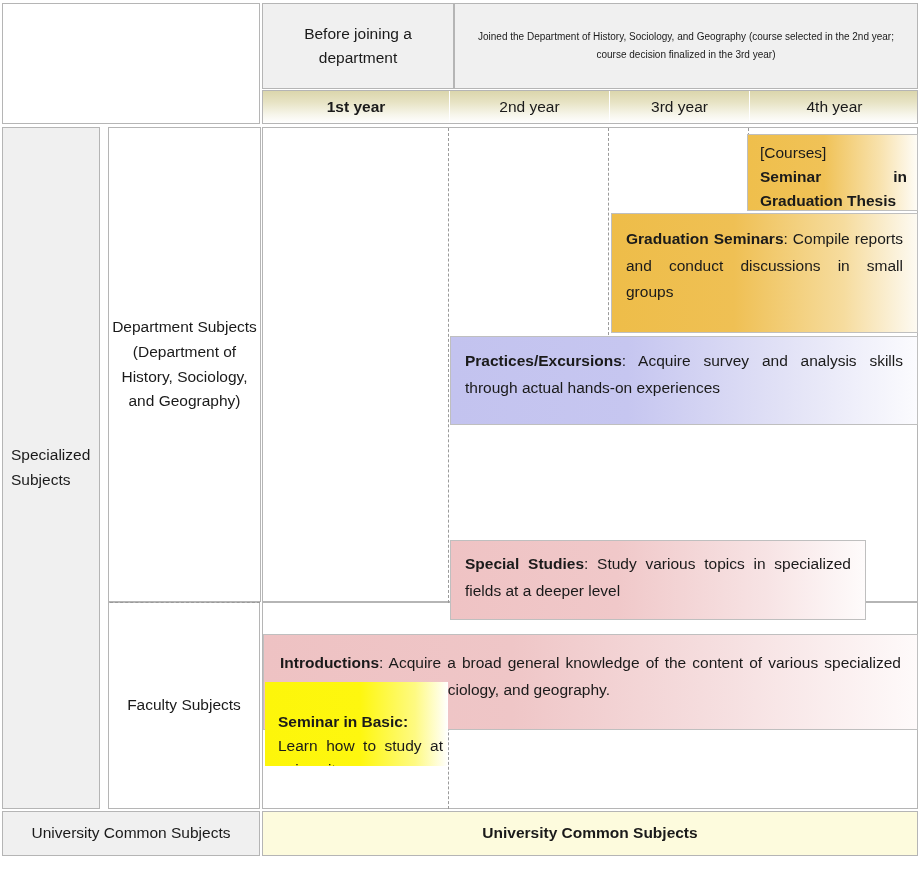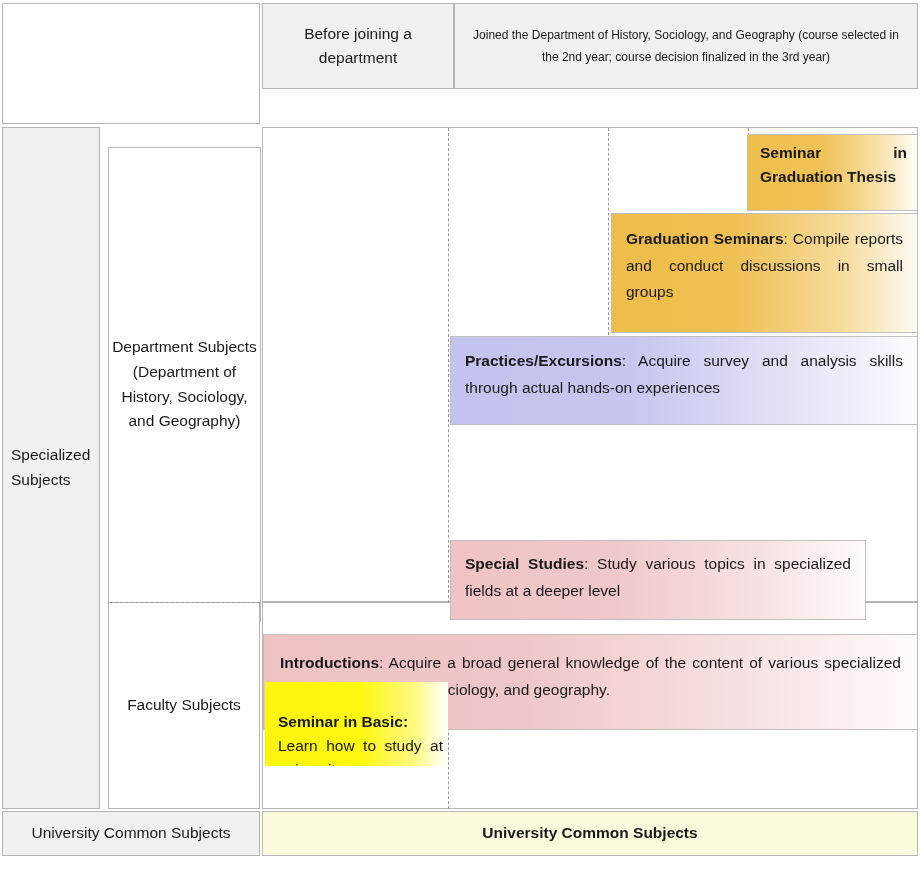--- a/index.html
+++ b/index.html
@@ -39,23 +39,23 @@
     background: #ffffff;
   }
 
   
   .hdr-text {
     font-size: 15.5px;
     color: #1a1a1a;
     padding: 0 0;
   }
   .hdr-wide {
-    font-size: 12px;
+    font-size: 10px;
     line-height: 1.85;
-    padding: 0 16px;
+    padding: 0 22px;
   }
 
   
   .year-strip {
     position: absolute;
     left: 262px;
     top: 90px;
     width: 656px;
     height: 34px;
     box-sizing: border-box;
@@ -144,46 +144,64 @@
   </div>
 
   <div class="cell bordered grey-head hdr-text" style="left:262px; top:3px; width:192px; height:86px;">
     <span>Before joining a department</span>
   </div>
 
   <div class="cell bordered grey-head hdr-wide" style="left:454px; top:3px; width:464px; height:86px;">
     <span>Joined the Department of History, Sociology, and Geography (course selected in the 2nd year; course decision finalized in the 3rd year)</span>
   </div>
 
+  <div class="year-strip">
+    <div class="year-cell bold" style="left:0px; width:186px;">
+      <span>1st year</span>
+    </div>
+    <div class="year-div" style="left:186px;"></div>
+    <div class="year-cell" style="left:187px; width:159px;">
+      <span>2nd year</span>
+    </div>
+    <div class="year-div" style="left:346px;"></div>
+    <div class="year-cell" style="left:347px; width:139px;">
+      <span>3rd year</span>
+    </div>
+    <div class="year-div" style="left:486px;"></div>
+    <div class="year-cell" style="left:487px; width:169px;">
+      <span>4th year</span>
+    </div>
+  </div>
 
   <div class="left-label bordered grey-head" style="left:2px; top:127px; width:98px; height:682px; padding:0 8px; justify-content:flex-start;">
     <span>Specialized Subjects</span>
   </div>
 
-  <div class="left-label bordered white-cell" style="left:108px; top:127px; width:153px; height:475px; justify-content:center; text-align:center;margin-top:20px;">
+  <div class="left-label bordered white-cell" style="left:108px; top:127px; width:153px; height:475px; justify-content:center; text-align:center;">
     <span>Department Subjects (Department of History, Sociology, and Geography)</span>
   </div>
 
   <div class="left-label bordered white-cell" style="left:108px; top:602px; width:152px; height:207px; justify-content:center; text-align:center;">
     <span>Faculty Subjects</span>
   </div>
 
   <div class="hdash" style="left:110px; top:602px; width:150px;"></div>
 
   <div class="cell bordered white-cell" style="left:262px; top:127px; width:656px; height:475px;"></div>
 
   <div class="cell bordered white-cell" style="left:262px; top:602px; width:656px; height:207px;"></div>
 
   <div class="vdash" style="left:448px; top:128px; height:475px;"></div>
   <div class="vdash" style="left:608px; top:128px; height:212px;"></div>
   <div class="vdash" style="left:748px; top:128px; height:8px;"></div>
 
   <div class="vdash" style="left:448px; top:703px; height:106px;"></div>
 
   <div class="box orange-a tight" style="left:747px; top:134px; width:171px; height:77px; padding:6px 10px 6px 12px;">
+    <div>[Courses]</div>
     <div class="just" style="font-weight:bold;">Seminar in Graduation Thesis</div>
   </div>
 
   <div class="box orange-b" style="left:611px; top:213px; width:307px; height:120px; padding:12px 14px;">
     <b>Graduation Seminars</b><span>: Compile reports and conduct discussions in small groups</span>
   </div>
 
   <div class="box blue-a" style="left:450px; top:336px; width:468px; height:89px; padding:11px 14px;">
     <b>Practices/Excursions</b><span>: Acquire survey and analysis skills through actual hands-on experiences</span>
   </div>

